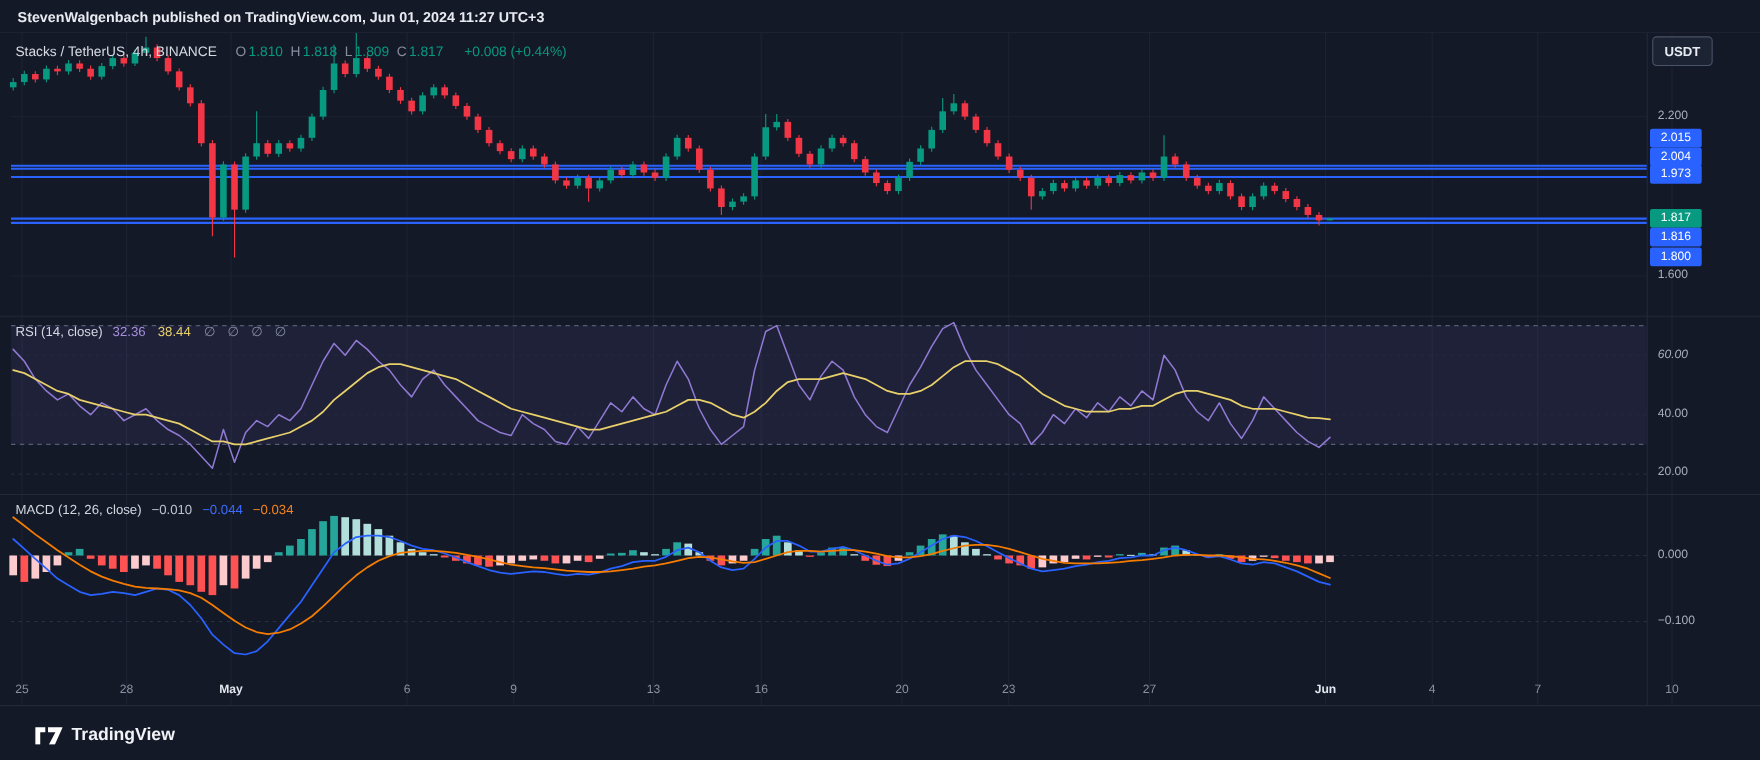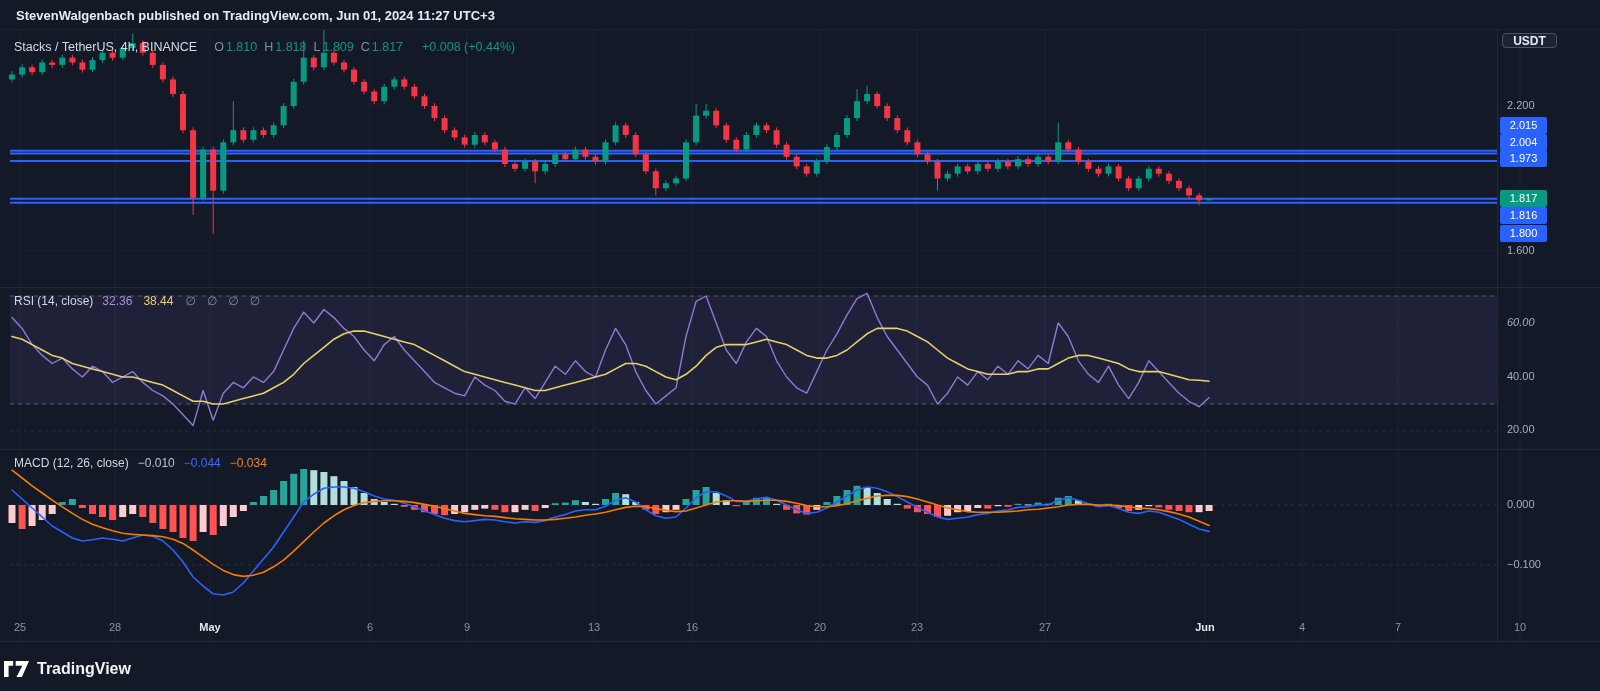--- a/index.html
+++ b/index.html
@@ -16,32 +16,32 @@
   .ohlc .val{color:#089981;margin-left:2px;}
   .chg{color:#089981;margin-left:19px;}
   .rsi-legend{left:14px;top:294px;}
   .macd-legend{left:14px;top:456px;align-items:flex-end;}
   .rsi-val{color:#a791dd;margin-left:9px;}
   .rsi-ma{color:#e8d06a;margin-left:11px;}
   .rsi-zeros{color:#868d9e;margin-left:12px;letter-spacing:11px;}
   .macd-hist{color:#bcc0cb;margin-left:9px;}
   .macd-line{color:#3d6bff;margin-left:9px;}
   .macd-sig{color:#f5821f;margin-left:9px;}
-  .usdt{position:absolute;left:1502px;top:33px;width:55px;height:15px;background:#1c2333;
+  .usdt{position:absolute;left:1502px;top:33px;width:55px;height:27px;background:#1c2333;
         border:1px solid #4a5265;border-radius:4px;color:#e8ebf2;font-size:12px;font-weight:bold;
         display:flex;align-items:center;justify-content:center;cursor:pointer;z-index:6;
         font-family:"Liberation Sans",sans-serif;}
   .axlab{position:absolute;left:1507px;color:#a9aebc;font-size:11px;z-index:3;}
   .badge{position:absolute;left:1500px;width:47px;height:17px;border-radius:2px;color:#ffffff;
          font-size:11px;display:flex;align-items:center;justify-content:center;z-index:3;}
   .time-label{position:absolute;top:621px;transform:translateX(-50%);font-size:11px;
               color:#8b91a1;z-index:3;}
   .time-label.bold{color:#e3e6ee;font-weight:bold;}
   .footer{position:absolute;left:0;right:0;bottom:0;height:44px;display:flex;align-items:center;
-          padding-left:4px;z-index:5;text-align:right;}
+          padding-left:32px;z-index:5;text-align:right;}
   .tvlogo{display:flex;align-items:center;margin-right:8px;}
   .brand{color:#f1f3f7;font-size:16px;font-weight:bold;}
 </style>
 </head>
 <body>
 
 <div class="page">
 
   <div class="header">
     <span>StevenWalgenbach published on TradingView.com, Jun 01, 2024 11:27 UTC+3</span>

